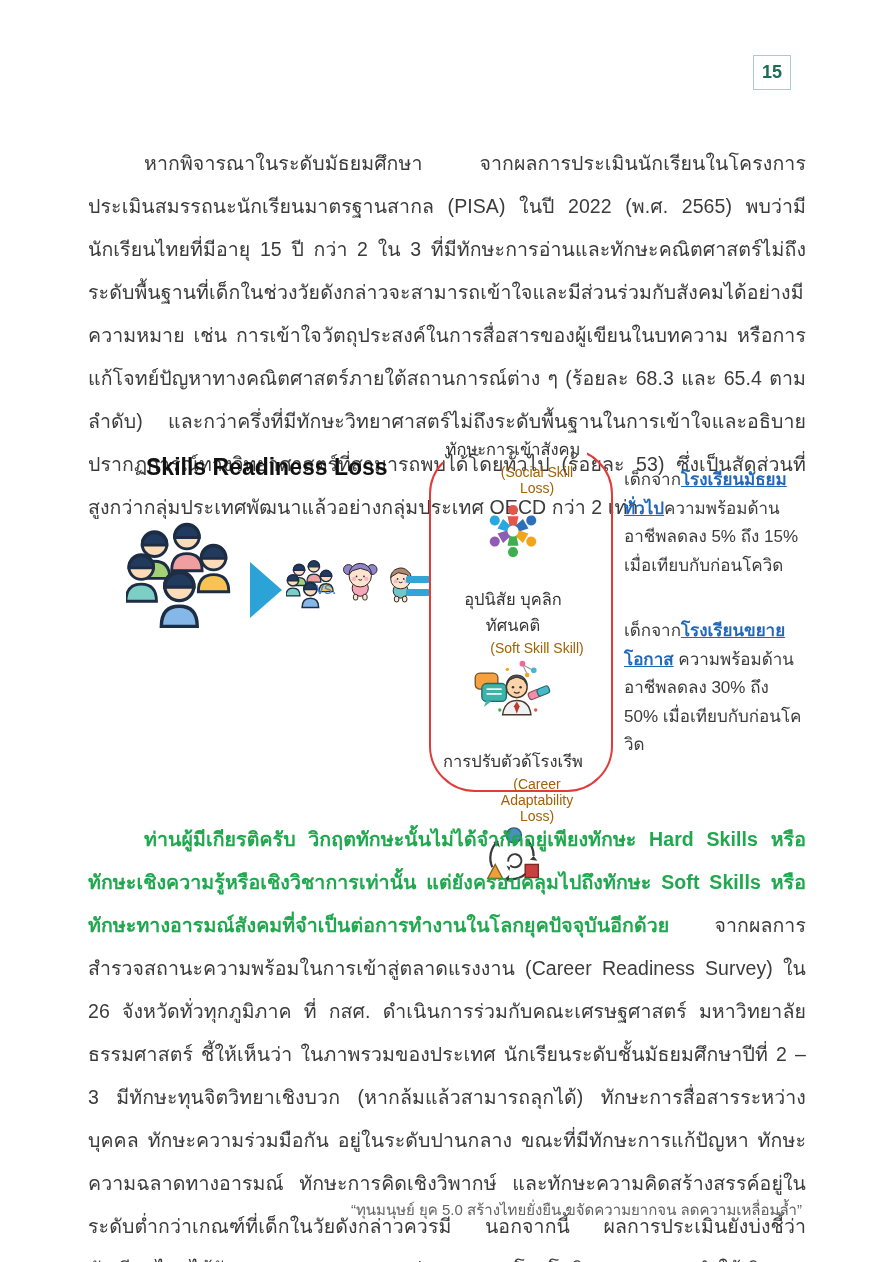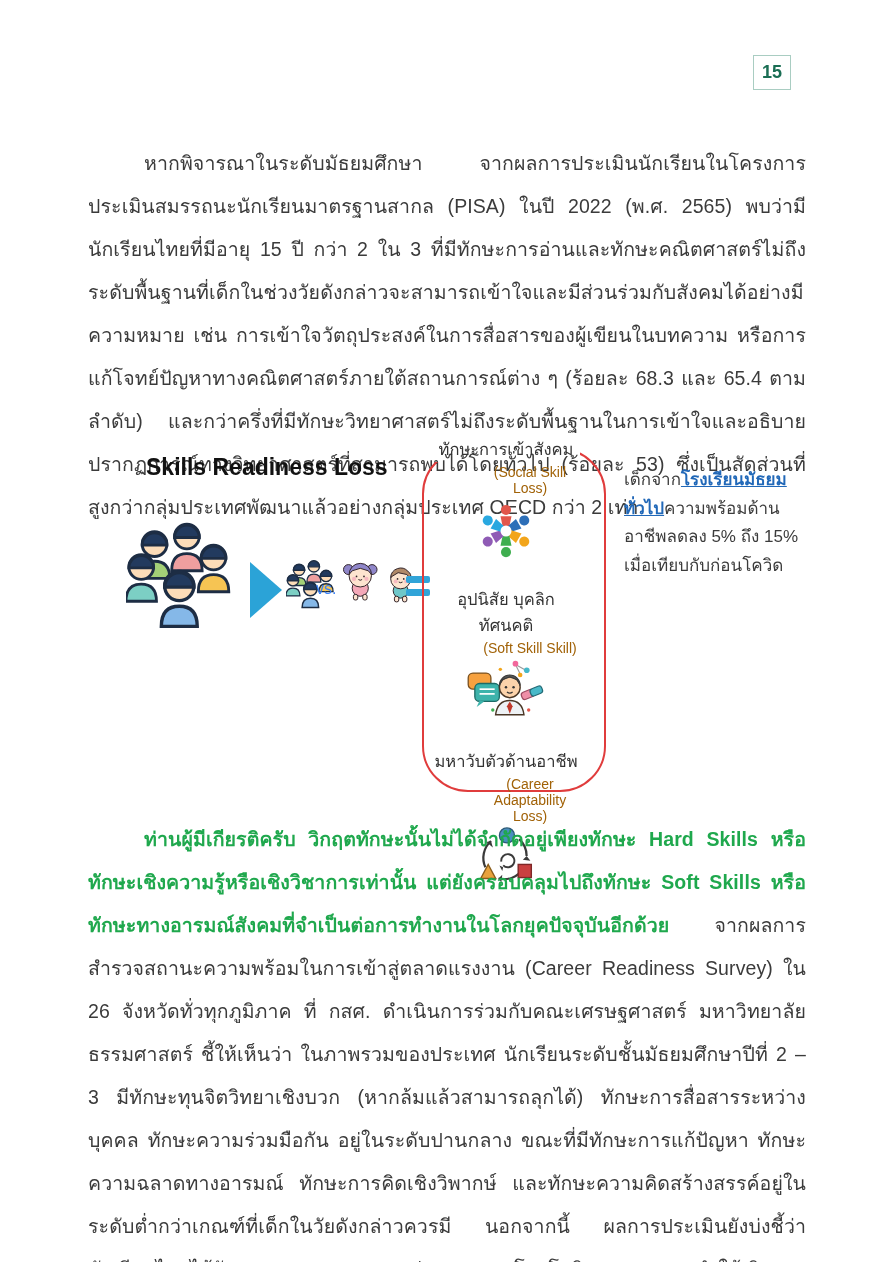--- a/index.html
+++ b/index.html
@@ -25,21 +25,21 @@
 
   .adults-big { position:absolute; left:38px; top:92px; width:118px; height:128px; }
   .fig-arrow  { position:absolute; left:162px; top:132px; width:32px; height:56px; }
   .adults-small{ position:absolute; left:198px; top:130px; width:54px; height:58px; }
   .vs { position:absolute; left:228px; top:150px; font-size:16px; color:#3b82f6; }
   .kids { position:absolute; left:253px; top:120px; width:82px; height:64px; }
   .equals { position:absolute; left:318px; top:146px; width:24px; height:20px;
     display:flex; flex-direction:column; justify-content:space-between; }
   .equals span { display:block; height:7px; border-radius:2px; background:#31a4d8; }
 
-  fieldset.red-box { position:absolute; left:334px; top:6px; width:184px; height:356px;
+  fieldset.red-box { position:absolute; left:341px; top:6px; width:184px; height:356px;
     border:2px solid #e03c3c; border-radius:46px; text-align:center; padding:0 22px 4px 6px; }
   fieldset.red-box legend { padding:0 7px; font-size:16.5px; color:#333; }
   .rb-en { font-size:14px; color:#a16207; margin-top:2px;margin-left:48px; }
   .rb-th { font-size:16.5px; color:#333; margin-top:22px; }
   .rb-icon { display:block; margin:2px auto 0 auto; }
 
   .notes { position:absolute; left:536px; top:36px; width:182px; }
   .note { font-size:17px; line-height:28.5px; color:#3b3b3b; margin-bottom:37px; }
   .note a { color:#2168b8; font-weight:bold; text-decoration:underline; cursor:pointer; }
 
@@ -199,21 +199,21 @@
         <circle cx="42" cy="31" r="1.3" fill="#333"></circle>
           <circle cx="50" cy="31" r="1.3" fill="#333"></circle>
         <path d="M43,36 q3,2.4 6,0" fill="none" stroke="#333" stroke-width="1.3"></path>
         <path d="M31,60 q2,-15 15,-15 q13,0 15,15 z" fill="#eef2f5" stroke="#4a3726" stroke-width="1.5"></path>
         <path d="M46,46 l3,5 -3,8 -3,-8 z" fill="#c0392b"></path>
         <circle cx="28" cy="55" r="1.8" fill="#3fae4f"></circle>
           <circle cx="66" cy="55" r="1.8" fill="#e2574c"></circle>
           <circle cx="36" cy="12" r="1.8" fill="#f2a51b"></circle>
       </svg>
 
-      <div class="rb-th">มหาวับตัวด้านอาชีพ</div>
+      <div class="rb-th">การปรับตัวด้โรงเรีพ</div>
       <div class="rb-en">(Career Adaptability Loss)</div>
 
       <svg class="rb-icon" width="60" height="60" viewBox="0 0 64 64">
         <path d="M46,14 a24,24 0 0 1 8,18" fill="none" stroke="#3a3a3a" stroke-width="2.4"></path>
         <polygon points="54,32 50,36 58,37" fill="#3a3a3a"></polygon>
         <path d="M50,46 a24,24 0 0 1 -26,10" fill="none" stroke="#3a3a3a" stroke-width="2.4"></path>
         <polygon points="24,56 28,52 27,60" fill="#3a3a3a"></polygon>
         <path d="M10,44 a24,24 0 0 1 6,-28" fill="none" stroke="#3a3a3a" stroke-width="2.4"></path>
         <polygon points="16,16 11,17 18,23" fill="#3a3a3a"></polygon>
         <circle cx="33" cy="10" r="8" fill="#4a8fbe" stroke="#2c5a77" stroke-width="1.5"></circle>
@@ -221,20 +221,24 @@
         <polygon points="5,56 21,56 13,41" fill="#e8a23c" stroke="#8a5d1c" stroke-width="1.5"></polygon>
         <path d="M27,38 a7,7 0 1 1 2,4" fill="none" stroke="#3a3a3a" stroke-width="2"></path>
         <polygon points="29,44 25,42 28,48" fill="#3a3a3a"></polygon>
       </svg>
     </fieldset>
 
     <div class="notes">
       <p class="note">
         <span>เด็กจาก</span><a>โรงเรียนมัธยมทั่วไป</a><span>ความพร้อมด้านอาชีพลดลง 5% ถึง 15% เมื่อเทียบกับก่อนโควิด</span>
       </p>
+      <p class="note">
+        <span>เด็กจาก</span><a>โรงเรียนขยายโอกาส</a><span> ความพร้อมด้านอาชีพลดลง 30% ถึง 50% เมื่อเทียบกับก่อนโควิด</span>
+      </p>
     </div>
   </div>
 
   <p class="para para2">
     <span class="green">ท่านผู้มีเกียรติครับ วิกฤตทักษะนั้นไม่ได้จำกัดอยู่เพียงทักษะ Hard Skills หรือทักษะเชิงความรู้หรือเชิงวิชาการเท่านั้น แต่ยังครอบคลุมไปถึงทักษะ Soft Skills หรือทักษะทางอารมณ์สังคมที่จำเป็นต่อการทำงานในโลกยุคปัจจุบันอีกด้วย</span><span> จากผลการสำรวจสถานะความพร้อมในการเข้าสู่ตลาดแรงงาน (Career Readiness Survey) ใน 26 จังหวัดทั่วทุกภูมิภาค ที่ กสศ. ดำเนินการร่วมกับคณะเศรษฐศาสตร์ มหาวิทยาลัยธรรมศาสตร์ ชี้ให้เห็นว่า ในภาพรวมของประเทศ นักเรียนระดับชั้นมัธยมศึกษาปีที่ 2 – 3 มีทักษะทุนจิตวิทยาเชิงบวก (หากล้มแล้วสามารถลุกได้) ทักษะการสื่อสารระหว่างบุคคล ทักษะความร่วมมือกัน อยู่ในระดับปานกลาง ขณะที่มีทักษะการแก้ปัญหา ทักษะความฉลาดทางอารมณ์ ทักษะการคิดเชิงวิพากษ์ และทักษะความคิดสร้างสรรค์อยู่ในระดับต่ำกว่าเกณฑ์ที่เด็กในวัยดังกล่าวควรมี นอกจากนี้ ผลการประเมินยังบ่งชี้ว่า นักเรียนไทยได้รับผลกระทบจากการแพร่ระบาดของโรคโควิด-19 จนทำให้เกิดการถดถอยในทักษะ Soft Skills ลดลงมากถึงร้อยละ 30 – 50 และกลุ่มนักเรียนที่มีผลการประเมินต่ำกว่าเกณฑ์นั้นส่วนใหญ่เป็นกลุ่มนักเรียนที่มาจากครัวเรือนยากจน</span>
   </p>
 
+  <div class="footer-quote">“ทุนมนุษย์ ยุค 5.0 สร้างไทยยั่งยืน ขจัดความยากจน ลดความเหลื่อมล้ำ”</div>
 </div>
 
 </body></html>

